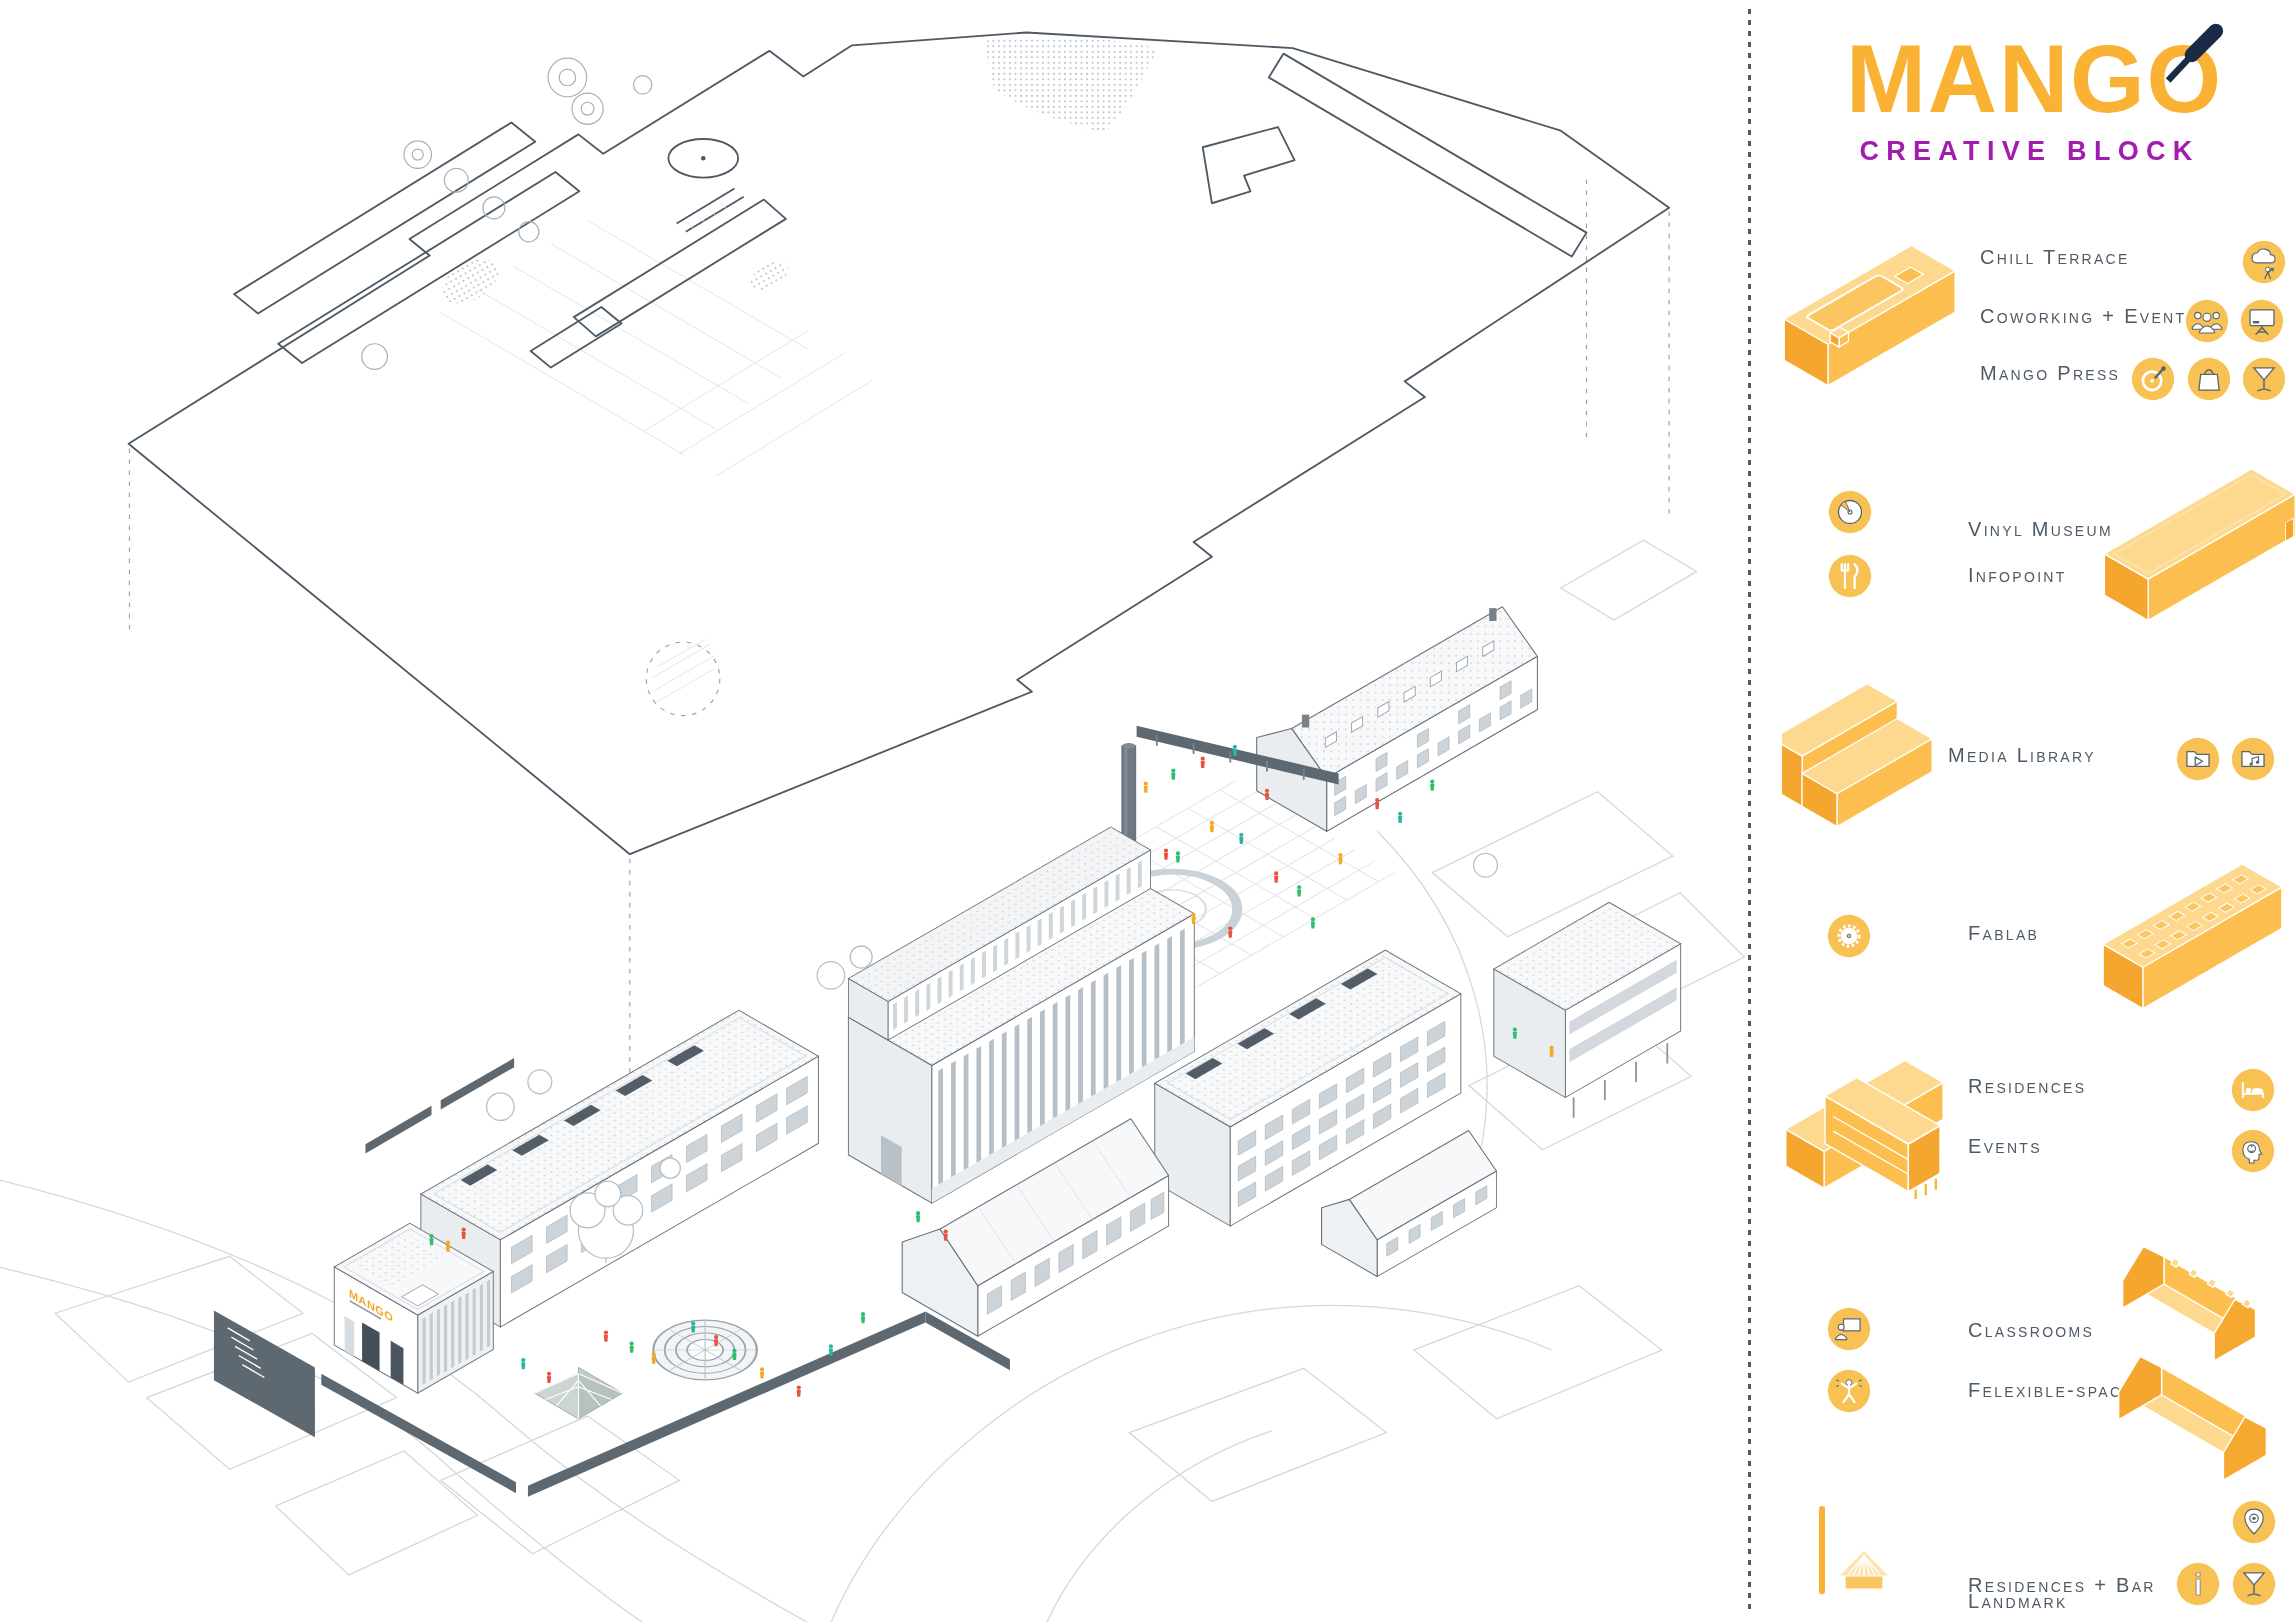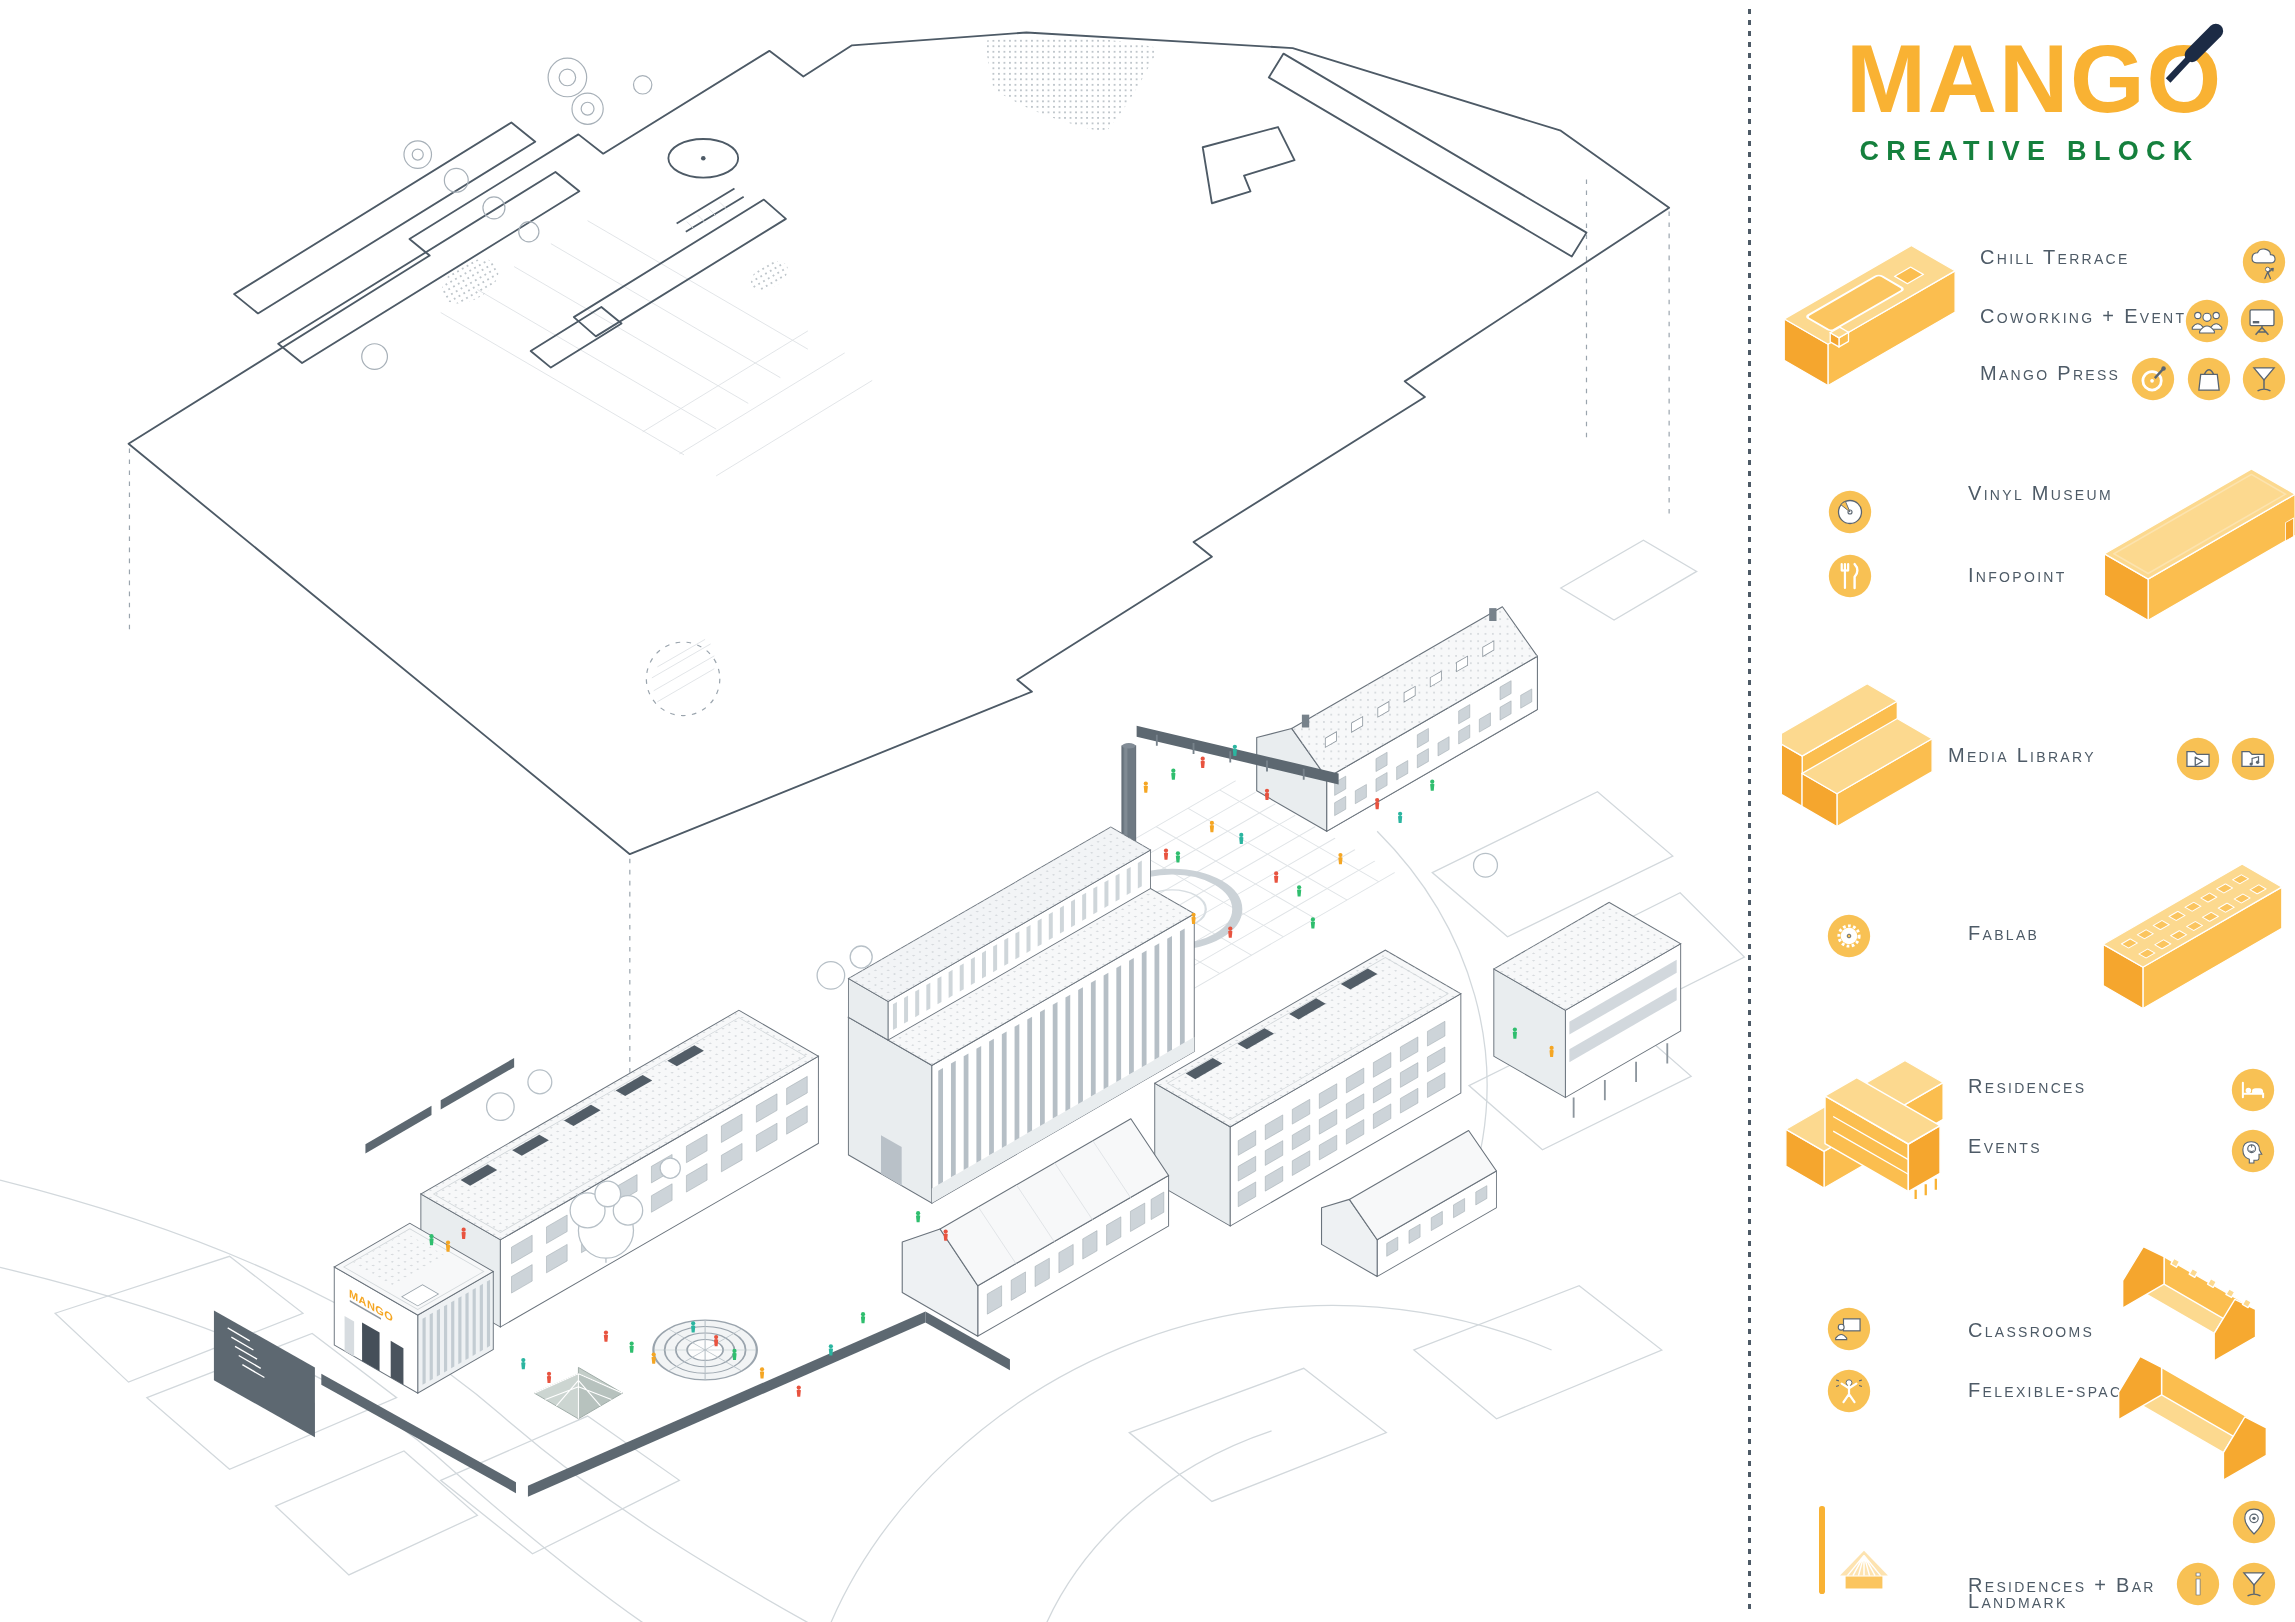--- a/index.html
+++ b/index.html
@@ -5,21 +5,21 @@
   html,body{margin:0;padding:0;background:#fff;}
   #stage{position:relative;width:2296px;height:1623px;background:#fff;overflow:hidden;
          font-family:"Liberation Sans",sans-serif;}
   .divider{position:absolute;left:1748px;top:9.2px;width:2.8px;height:1604px;
            background:repeating-linear-gradient(to bottom,#4d5a66 0 4.6px,transparent 4.6px 11px);}
   
   .logo-wrap{position:absolute;left:1846px;top:31px;width:367px;text-align:center;}
   .logo-word{position:relative;display:inline-block;font-size:96px;font-weight:700;
              letter-spacing:1.8px;color:#F9B233;line-height:1;}
   .logo-needle{position:absolute;right:-13px;top:-11px;width:88px;height:88px;}
-  .logo-sub{margin-top:9.2px;font-size:27px;font-weight:700;letter-spacing:7.3px;color:#15803d;}
+  .logo-sub{margin-top:9.2px;font-size:27px;font-weight:700;letter-spacing:7.3px;color:#a21caf;}
   .lbl{position:absolute;font-size:20px;letter-spacing:2.3px;color:#4e5b67;
        font-variant:small-caps;white-space:nowrap;line-height:27.5px;}
   .ic{position:absolute;width:46px;height:46px;}
   .blk{position:absolute;}
   svg text{font-family:"Liberation Sans",sans-serif;}
 </style>
 </head>
 <body>
 
 <div id="stage">
@@ -601,21 +601,21 @@
     <circle cx="25" cy="25" r="12.5" fill="#fff" stroke="#5a6570" stroke-width="1.4"></circle>
     <circle cx="25" cy="25" r="2.2" fill="none" stroke="#5a6570" stroke-width="1.2"></circle>
     <path d="M25,25 L15,17 A12.5,12.5 0 0 1 20,13.4 z" fill="#F8C154" stroke="#5a6570" stroke-width="1"></path>
   </svg>
   <svg class="ic" style="left:1827px;top:553px" viewBox="0 0 50 50">
     <circle cx="25" cy="25" r="23" fill="#F8C154"></circle>
     <path d="M16,12 v7 M19.5,12 v7 M23,12 v7 M19.5,19 v19" fill="none" stroke="#fff" stroke-width="2.4" stroke-linecap="round"></path>
     <path d="M16,19 h7" stroke="#fff" stroke-width="2.4"></path>
     <path d="M30,12 c4,4 4,10 0,14 v12" fill="none" stroke="#fff" stroke-width="2.6" stroke-linecap="round"></path>
   </svg>
-  <div class="lbl" style="left:1968px;top:480px">Vinyl Museum</div>
+  <div class="lbl" style="left:1968px;top:516px">Vinyl Museum</div>
   <div class="lbl" style="left:1968px;top:562px">Infopoint</div>
   <svg class="blk" style="left:2101px;top:468px" width="197" height="156" viewBox="0 0 214 170">
     <g stroke="#fff" stroke-width="1.6" stroke-linejoin="round">
       <g transform="matrix(0.866,-0.5,0,1,51,166)">
             <rect y="-45" width="185" height="45" fill="#FBBE4F"></rect>
         <rect x="173" y="-20" width="10" height="20" fill="#F5A62E" stroke-width="1"></rect>
           </g>
       <g transform="matrix(-0.866,-0.5,0,1,51,166)">
             <rect y="-45" width="55" height="45" fill="#F5A62E"></rect>
           </g>

